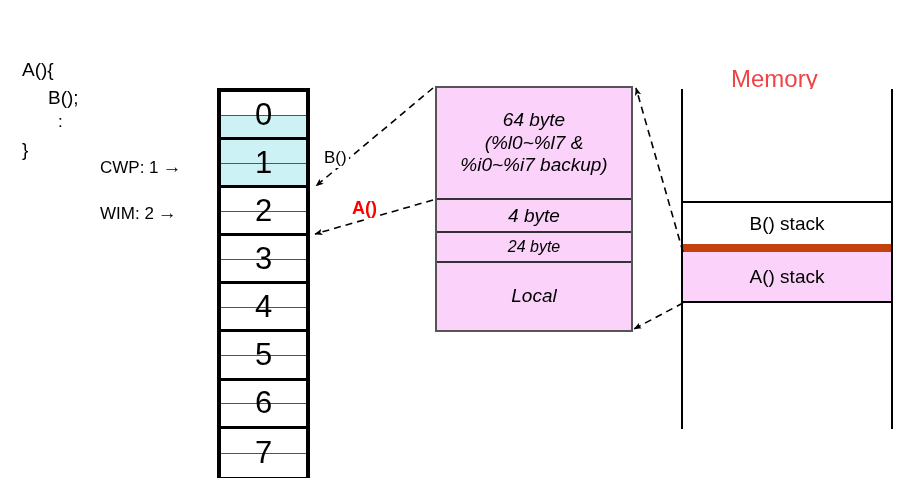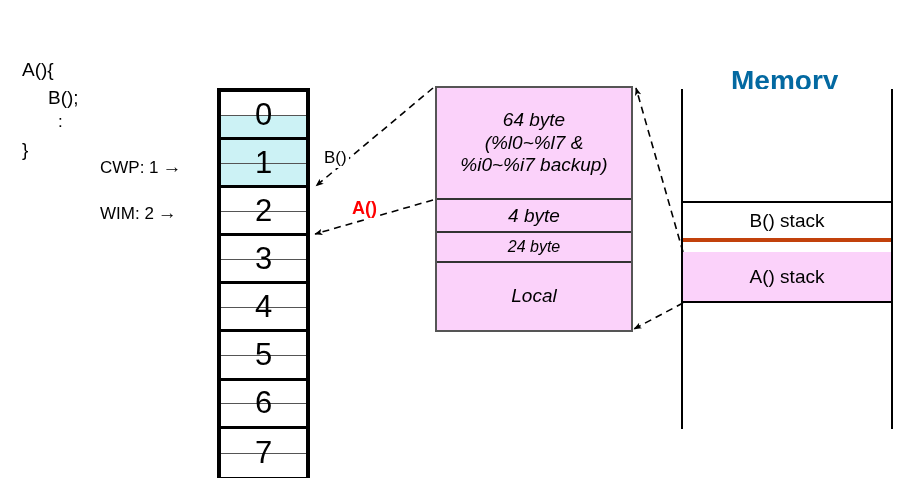--- a/index.html
+++ b/index.html
@@ -121,23 +121,22 @@
   #seg-4byte  { height: 33px; font-size: 19px; }
   #seg-24byte { height: 30px; font-size: 16px; }
   #seg-local  { height: 67px; font-size: 19px; line-height: 1.2; }
   #seg-local .ln { display: block; text-align: center; }
 
   
   #memory-title {
     position: absolute;
     left: 731px;
     top: 65px;
-    font-size: 28px;
-    color: #0369a1;
-    font-weight: bold;
+    font-size: 24px;
+    color: #ef4444;
   }
   #memory-col {
     position: absolute;
     left: 681px;
     top: 89px;
     width: 212px;
     height: 340px;
     border-left: 2px solid #000;
     border-right: 2px solid #000;
     box-sizing: border-box;
@@ -149,24 +148,24 @@
     right: 0;
     box-sizing: border-box;
     display: flex;
     align-items: center;
     justify-content: center;
     font-size: 19px;
     color: #000;
   }
   #mem-b-stack {
     top: 112px;
-    height: 41px;
+    height: 51px;
     background: #fff;
     border-top: 2px solid #000;
-    border-bottom: 4px solid #c2410c;
+    border-bottom: 8px solid #c2410c;
   }
   #mem-a-stack {
     top: 163px;
     height: 51px;
     background: #fbd2fa;
     border-bottom: 2px solid #000;
   }
 
   
   .call-label {

